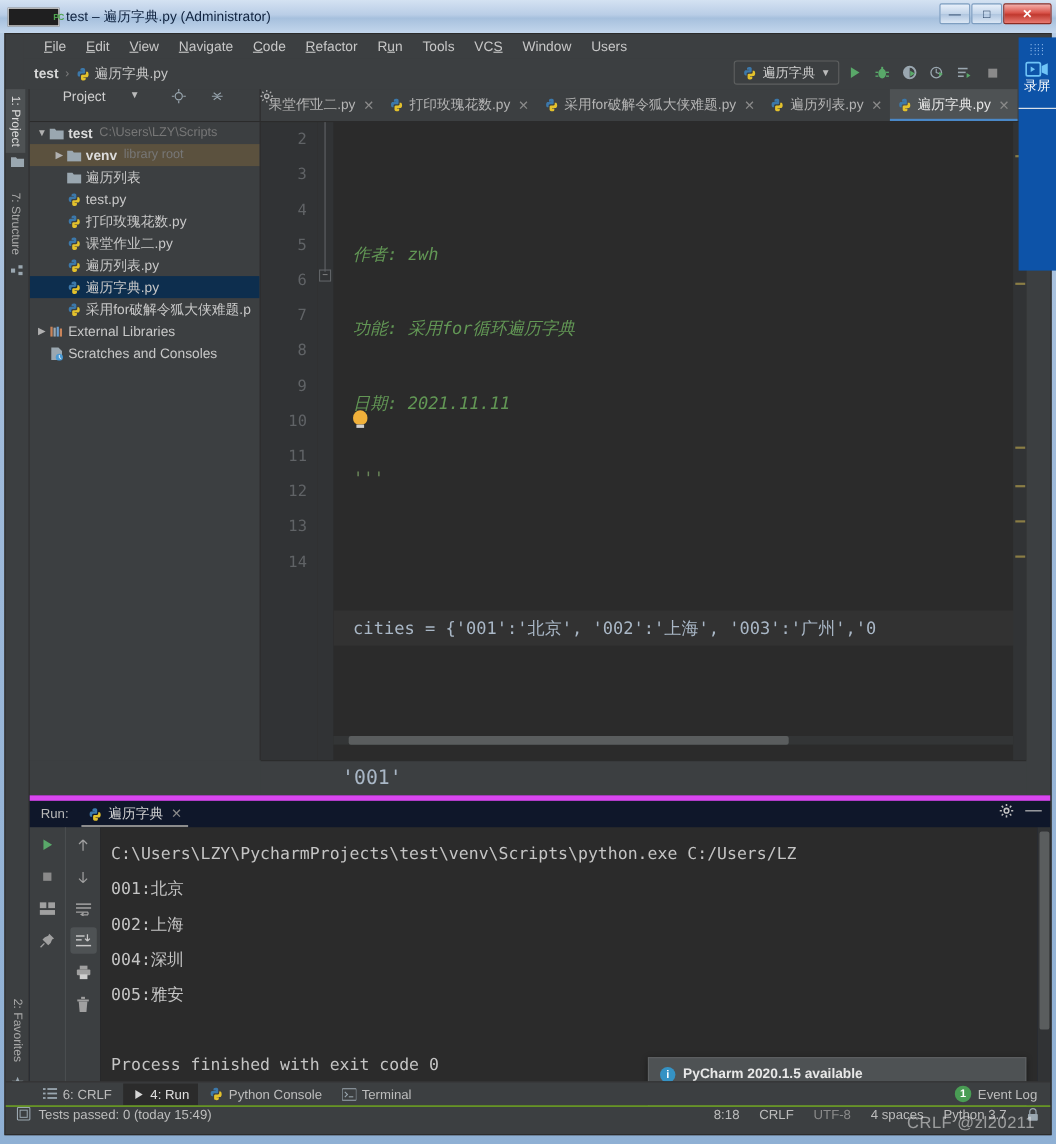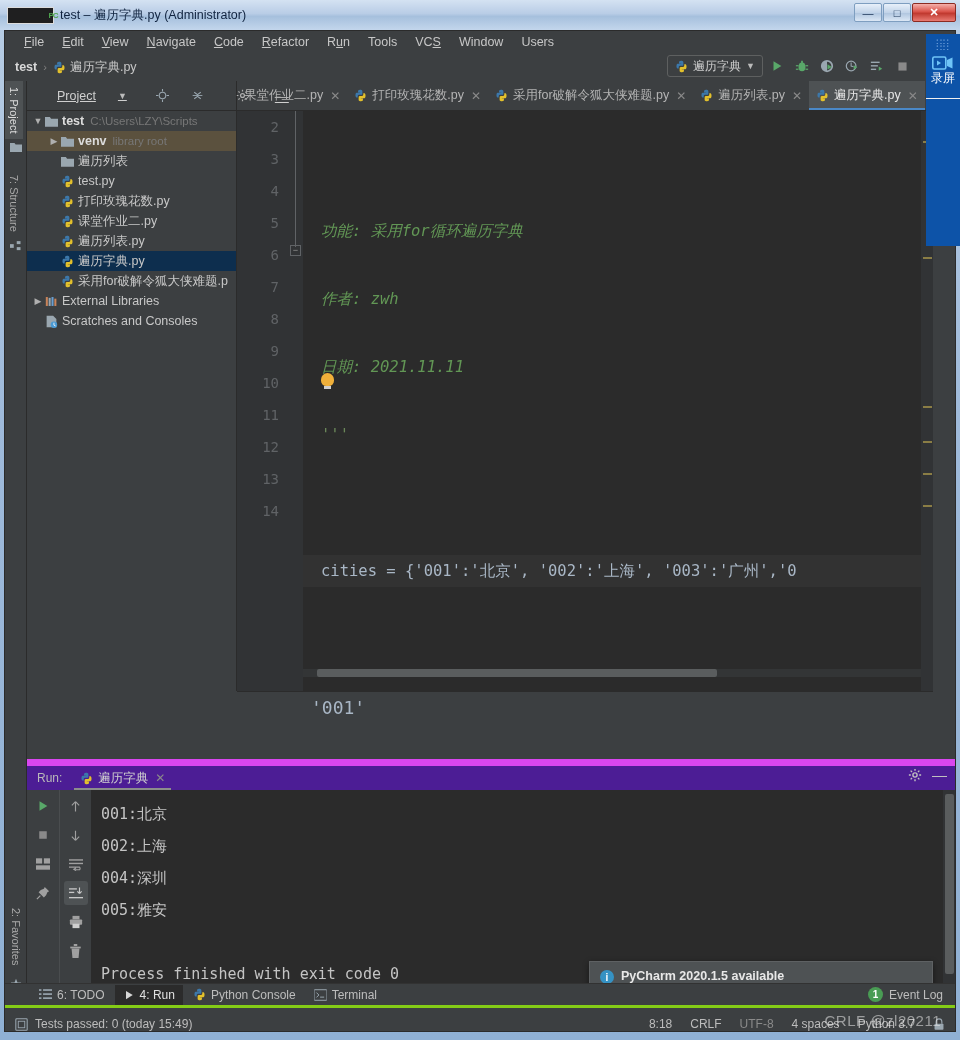--- a/index.html
+++ b/index.html
@@ -44,20 +44,21 @@
     background: linear-gradient(180deg,#f5b0ab 0%,#d9534a 45%,#c0392f 55%,#e87b73 100%);
     border-color: #8b2b22; color: #fff; font-weight: bold;
   }
 
   
   .ide {
     position: absolute; left: 4px; top: 30px; width: 952px; height: 1002px;
     background: #3c3f41; color: #bbbbbb;
     border: 1px solid #2b2b2b;
     overflow: hidden;
+    padding-left: 16px;
   }
 
   
   .menubar { height: 22px; display: flex; align-items: center; padding-left: 10px; background: #3c3f41; }
   .menubar .mi { font-size: 12.5px; color: #c7c7c7; padding: 0 9px; line-height: 22px; }
   .menubar .mi u { text-decoration: underline; }
 
   
   .navrow { height: 28px; display: flex; align-items: center; padding-left: 10px; background: #3c3f41; position: relative; }
   .crumb { font-size: 12.5px; color: #d8d8d8; font-weight: bold; }
@@ -85,22 +86,22 @@
   .stripe-btn.active { background: #4e5254; color: #dcdcdc; }
   .stripe-ico { display: flex; justify-content: center; padding: 3px 0; }
 
   
   .tabsrow {
     position: absolute; left: 22px; top: 50px; right: 0; height: 30px;
     background: #3c3f41; display: flex; align-items: stretch;
     border-bottom: 1px solid #2b2b2b;
   }
   .projecthdr {
-    width: 210px; min-width: 210px; display: flex; align-items: center; gap: 22px;
-    padding-left: 8px; font-size: 12.5px; color: #cfcfcf; border-right: 1px solid #2b2b2b; text-decoration: underline;
+    width: 210px; min-width: 210px; display: flex; gap: 22px;
+    padding-left: 8px; font-size: 12.5px; color: #cfcfcf; border-right: 1px solid #2b2b2b;
   }
   .tabs { display: flex; align-items: stretch; overflow: hidden; flex: 1; }
   .tab {
     display: flex; align-items: center; gap: 5px; padding: 0 7px;
     font-size: 12.5px; color: #b4b4b4; white-space: nowrap; position: relative;
   }
   .tab.active { background: #4e5254; color: #e6e6e6; }
   .tab.active::after {
     content: ""; position: absolute; left: 0; right: 0; bottom: 0; height: 2px; background: #4a88c7;
   }
@@ -158,21 +159,21 @@
     position: absolute; left: 232px; top: 660px; right: 22px; height: 32px;
     background: #3c3f41; display: flex; align-items: center; border-top: 1px solid #2b2b2b;
   }
   .breadbar span { font-size: 18px; color: #a9b7c6; margin-left: 74px; font-family: "DejaVu Sans Mono", monospace; }
   .markers { position: absolute; right: 0; top: 0; width: 12px; height: 100%; background: #313335; }
   .mk { position: absolute; right: 1px; width: 9px; height: 2px; }
 
   
   .runwin {
     position: absolute; left: 22px; top: 692px; right: 0; bottom: 26px;
-    background: #4c1d95; border-top: 7px solid #d946ef; margin-top: 36px;
+    background: #0f172a; border-top: 5px solid #d946ef;
   }
   .runhdr { height: 24px; display: flex; align-items: center; padding-left: 10px; position: relative; }
   .runhdr .lbl { font-size: 12px; color: #b9b9b9; margin-right: 12px; }
   .runtab {
     display: flex; align-items: center; gap: 5px; font-size: 12.5px;
     color: #cfcfcf; padding: 0 6px; height: 24px; position: relative;
   }
   .runtab::after { content:""; position:absolute; left:0; right:0; bottom:0; height:2px; background:#8c8c8c; }
   .runhdr-right { position: absolute; right: 8px; top: 2px; display: flex; gap: 10px; align-items: center; }
   .runside {
@@ -219,22 +220,22 @@
     padding: 2px 8px; height: 20px;
   }
   .bs.active { background: #2b2b2b; color: #e0e0e0; }
   .eventlog { position: absolute; right: 12px; display: flex; align-items: center; gap: 6px; font-size: 12px; color: #bdbdbd; }
   .badge {
     width: 15px; height: 15px; border-radius: 50%; background: #499c54; color: #fff;
     font-size: 10px; display: flex; align-items: center; justify-content: center; font-weight: bold;
   }
   .statusbar {
     position: absolute; left: 0; right: 0; bottom: 0; height: 26px;
-    background: #3c3f41; display: flex; align-items: flex-end; padding-left: 10px;
-    font-size: 12px; color: #bdbdbd; border-top: 3px solid #84cc16;
+    background: #3c3f41; display: flex; align-items: flex-start; padding-left: 10px;
+    font-size: 12px; color: #bdbdbd; border-top: 1px solid #84cc16;
   }
   .sb-right { position: absolute; right: 10px; display: flex; align-items: center; gap: 18px; }
   .sb-dim { color: #8a8a8a; }
 
   
   .recorder {
     position: absolute; right: 0; top: 34px; width: 34px; height: 212px;
     background: #0d53a8; color: #fff; text-align: center;
   }
   .rec-dots { padding-top: 5px; font-size: 9px; color: #87b4e8; letter-spacing: 1px; line-height: 6px; }
@@ -544,22 +545,22 @@
         <div class="lnum">13</div>
         <div class="lnum">14</div>
       </div>
       <div class="foldcol">
         <div style="position:absolute;left:6px;top:0;width:1px;height:136px;background:#606366"></div>
         <div style="position:absolute;left:1px;top:134px;width:11px;height:11px;border:1px solid #606366;color:#9a9a9a;font-size:9px;line-height:9px;text-align:center">−</div>
       </div>
 
       <div class="code">
         <div class="cl"><span class="k-doc"></span></div>
+        <div class="cl"><span class="k-doc">作者: zwh</span></div>
         <div class="cl"><span class="k-doc">功能: 采用for循环遍历字典</span></div>
-        <div class="cl"><span class="k-doc">作者: zwh</span></div>
         <div class="cl"><span class="k-doc">日期: 2021.11.11</span></div>
         <div class="cl"><span class="k-str">'''</span></div>
         <div class="cl"></div>
         <div class="cl cur"><span class="k-def">cities = {'001':'北京', '002':'上海', '003':'广州','0</span></div>
         <div class="cl"></div>
         
         
         
         
         
@@ -668,20 +669,21 @@
               <svg width="13" height="14" viewBox="0 0 14 16">
                 <rect x="1" y="3" width="12" height="2" fill="#a0a0a0"></rect>
                 <rect x="5" y="0" width="4" height="2.4" fill="#a0a0a0"></rect>
                 <path d="M2.5 5h9l-1 11h-7z" fill="#a0a0a0"></path>
               </svg>
             </div>
         </div>
       </div>
 
       <div class="console">
+        <div class="ln">C:\Users\LZY\PycharmProjects\test\venv\Scripts\python.exe C:/Users/LZ</div>
         <div class="ln">001:北京</div>
         <div class="ln">002:上海</div>
         <div class="ln">004:深圳</div>
         <div class="ln">005:雅安</div>
         <div class="ln"></div>
         <div class="ln">Process finished with exit code 0</div>
       </div>
       <div class="consoleScroll">
           <i></i>
         </div>
@@ -698,21 +700,21 @@
     <div class="bottomstripe">
       <div class="bs">
         <svg width="13" height="11" viewBox="0 0 16 13">
             <rect x="0" y="0" width="3" height="2" fill="#9aa7b0"></rect>
             <rect x="5" y="0" width="11" height="2" fill="#9aa7b0"></rect>
             <rect x="0" y="5" width="3" height="2" fill="#9aa7b0"></rect>
             <rect x="5" y="5" width="11" height="2" fill="#9aa7b0"></rect>
             <rect x="0" y="10" width="3" height="2" fill="#9aa7b0"></rect>
             <rect x="5" y="10" width="11" height="2" fill="#9aa7b0"></rect>
           </svg>
-        <span>6: TODO</span>
+        <span>6: CRLF</span>
       </div>
       <div class="bs active">
         <svg width="12" height="12" viewBox="0 0 16 16">
             <path d="M4 2.5l9 5.5-9 5.5z" fill="#d6d6d6"></path>
           </svg>
         <span>4: Run</span>
       </div>
       <div class="bs">
         <svg width="13" height="13" viewBox="0 0 16 16">
             <path d="M7.5 1C5 1 5 2.6 5 2.6v1.6h2.6v.5H3.6S1.8 4.5 1.8 7.6c0 3 1.6 2.9 1.6 2.9h1.2V8.9s-.1-1.7 1.6-1.7h2.6s1.5 0 1.5-1.5V2.7S10.5 1 7.5 1z" fill="#3c78aa"></path>

